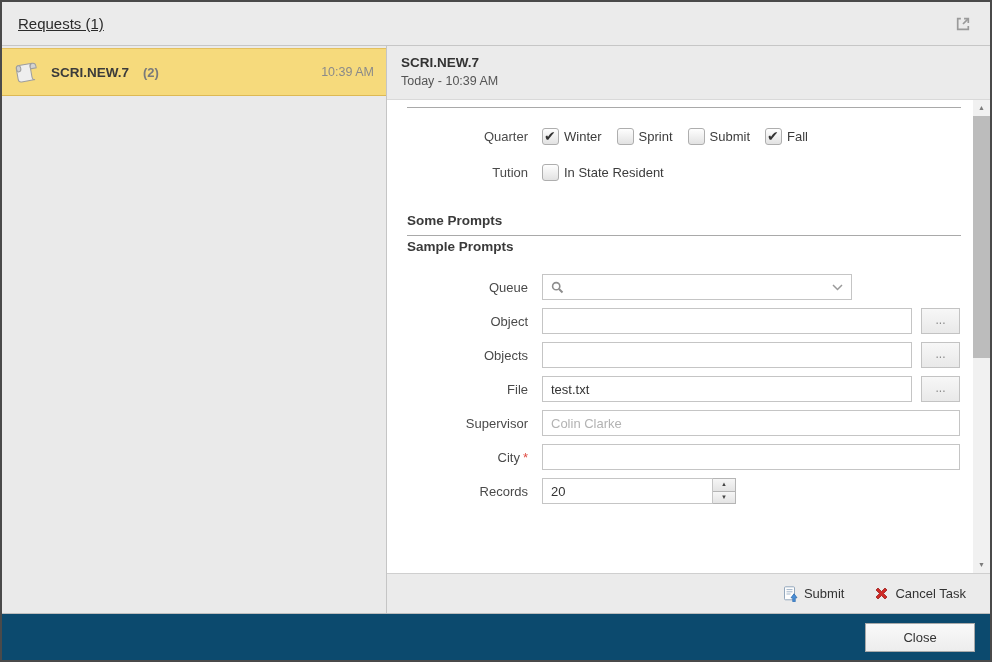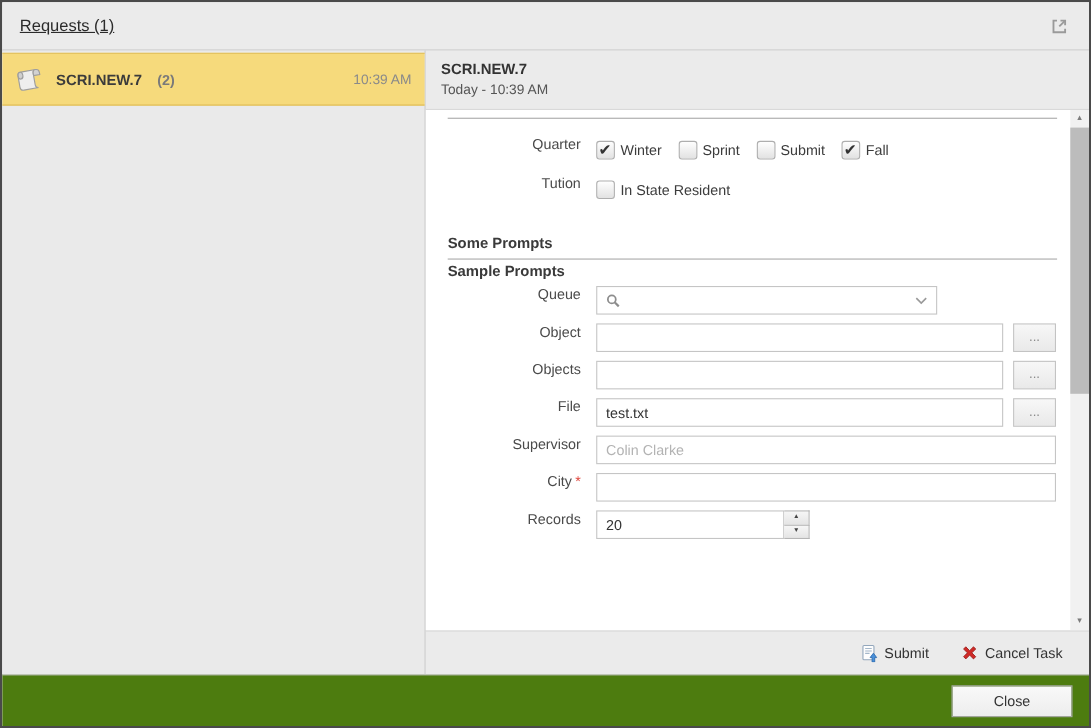--- a/index.html
+++ b/index.html
@@ -24,26 +24,26 @@
   .detail-header { height:54px; background:#ebebeb; border-bottom:1px solid #d9d9d9; padding:9px 0 0 14px; }
   .detail-title { font-size:13.5px; font-weight:bold; color:#333; }
   .detail-date { font-size:12.5px; color:#555; margin-top:4px; }
 
   
   .form-area { height:473px; background:#fff; position:relative; overflow:hidden; }
   .form-content { position:absolute; left:0; top:0; right:17px; bottom:0; padding:0 0 0 20px; overflow:hidden; }
   .section-title { font-size:13.5px; font-weight:bold; color:#3a3a3a; }
   .st-prpt { margin-top:13px; }
   .sec-hr { border:none; border-top:1px solid #a9a9a9; width:554px; margin-top:7px; }
-  .row { display:flex; margin-top:8px; height:26px; }
+  .row { display:flex; align-items:center; margin-top:8px; height:26px; }
   .row-quarter { margin-top:15px; }
   .row-tution { margin-top:10px; }
   .st-some { margin-top:28px; }
   .st-sample { margin-top:3px; }
-  .row-queue { margin-top:6px; }
+  .row-queue { margin-top:20px; }
   .lbl { width:121px; text-align:right; margin-right:14px; font-size:13px; color:#4a4a4a; flex:none; }
   .req-star { color:#e04b42; margin-left:3px; }
 
   .cb-opt { display:flex; align-items:center; margin-right:15px; cursor:pointer; }
   .cb { width:17px; height:17px; border:1px solid #aeaeae; border-radius:3px; background:linear-gradient(#fefefe,#e2e2e2); position:relative; flex:none; }
   .cb.checked::after { content:"\2714"; position:absolute; left:1px; top:-1px; font-size:14px; color:#333; }
   .cb-label { font-size:13px; color:#3c3c3c; margin-left:5px; }
 
   input.txt { height:26px; border:1px solid #c5c5c5; background:#fff; font-family:"Liberation Sans", sans-serif; font-size:13px; color:#333; padding:0 8px; outline:none; }
   input.txt::placeholder { color:#b3b3b3; }
@@ -63,21 +63,21 @@
   .sb-btn { position:absolute; left:0; width:17px; height:16px; font-size:7px; color:#7c7c7c; text-align:center; line-height:16px; cursor:pointer; }
   .sb-btn.up { top:0; }
   .sb-btn.down { bottom:0; }
   .sb-thumb { position:absolute; left:0; top:16px; width:17px; height:242px; background:#bcbcbc; cursor:pointer; }
 
   
   .form-footer { height:40px; background:#ebebeb; border-top:1px solid #cfcfcf; display:flex; align-items:center; justify-content:flex-end; gap:30px; padding-right:24px; }
   .action { display:flex; align-items:center; gap:6px; font-size:13px; color:#333; cursor:pointer; }
 
   
-  .bottom-bar { height:47px; background:#4d7c0f; border-top:1px solid #bdbdbd; display:flex; align-items:center; justify-content:flex-end; padding-right:15px; }
+  .bottom-bar { height:47px; background:#0c4a6e; border-top:1px solid #bdbdbd; display:flex; align-items:center; justify-content:flex-end; padding-right:15px; }
   .close-btn { width:110px; height:29px; border:1px solid #a9a9a9; background:linear-gradient(#f9f9f9,#ededed); font-family:"Liberation Sans", sans-serif; font-size:13px; color:#333; cursor:pointer; }
 </style>
 </head>
 <body>
 
 <div class="window">
 
   <div class="titlebar">
     <div class="title">Requests (1)</div>
     <div class="popout">

